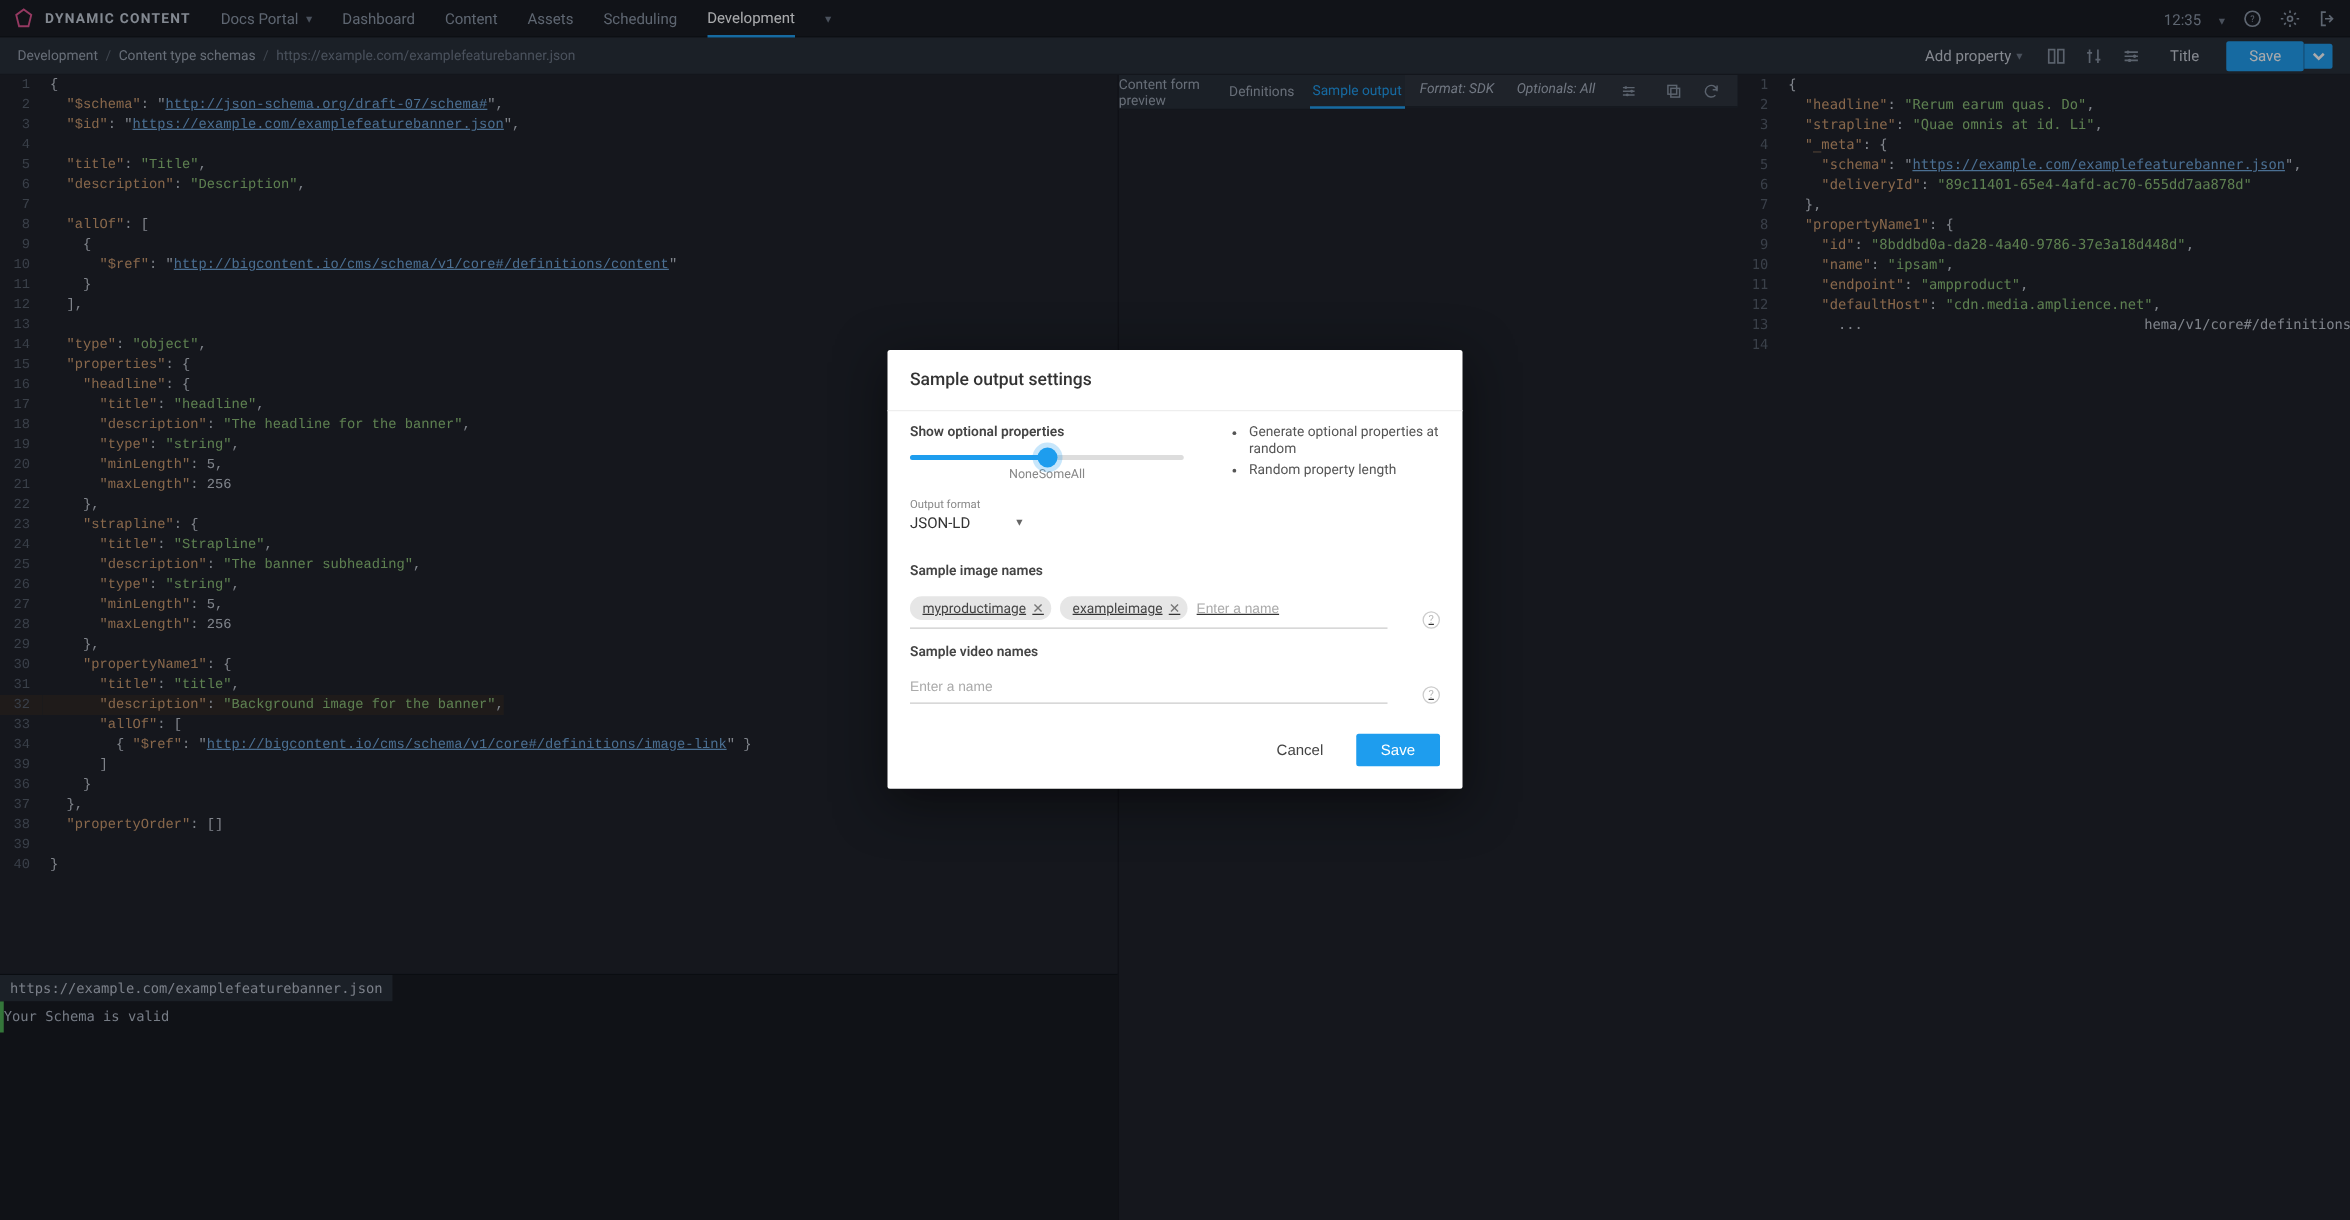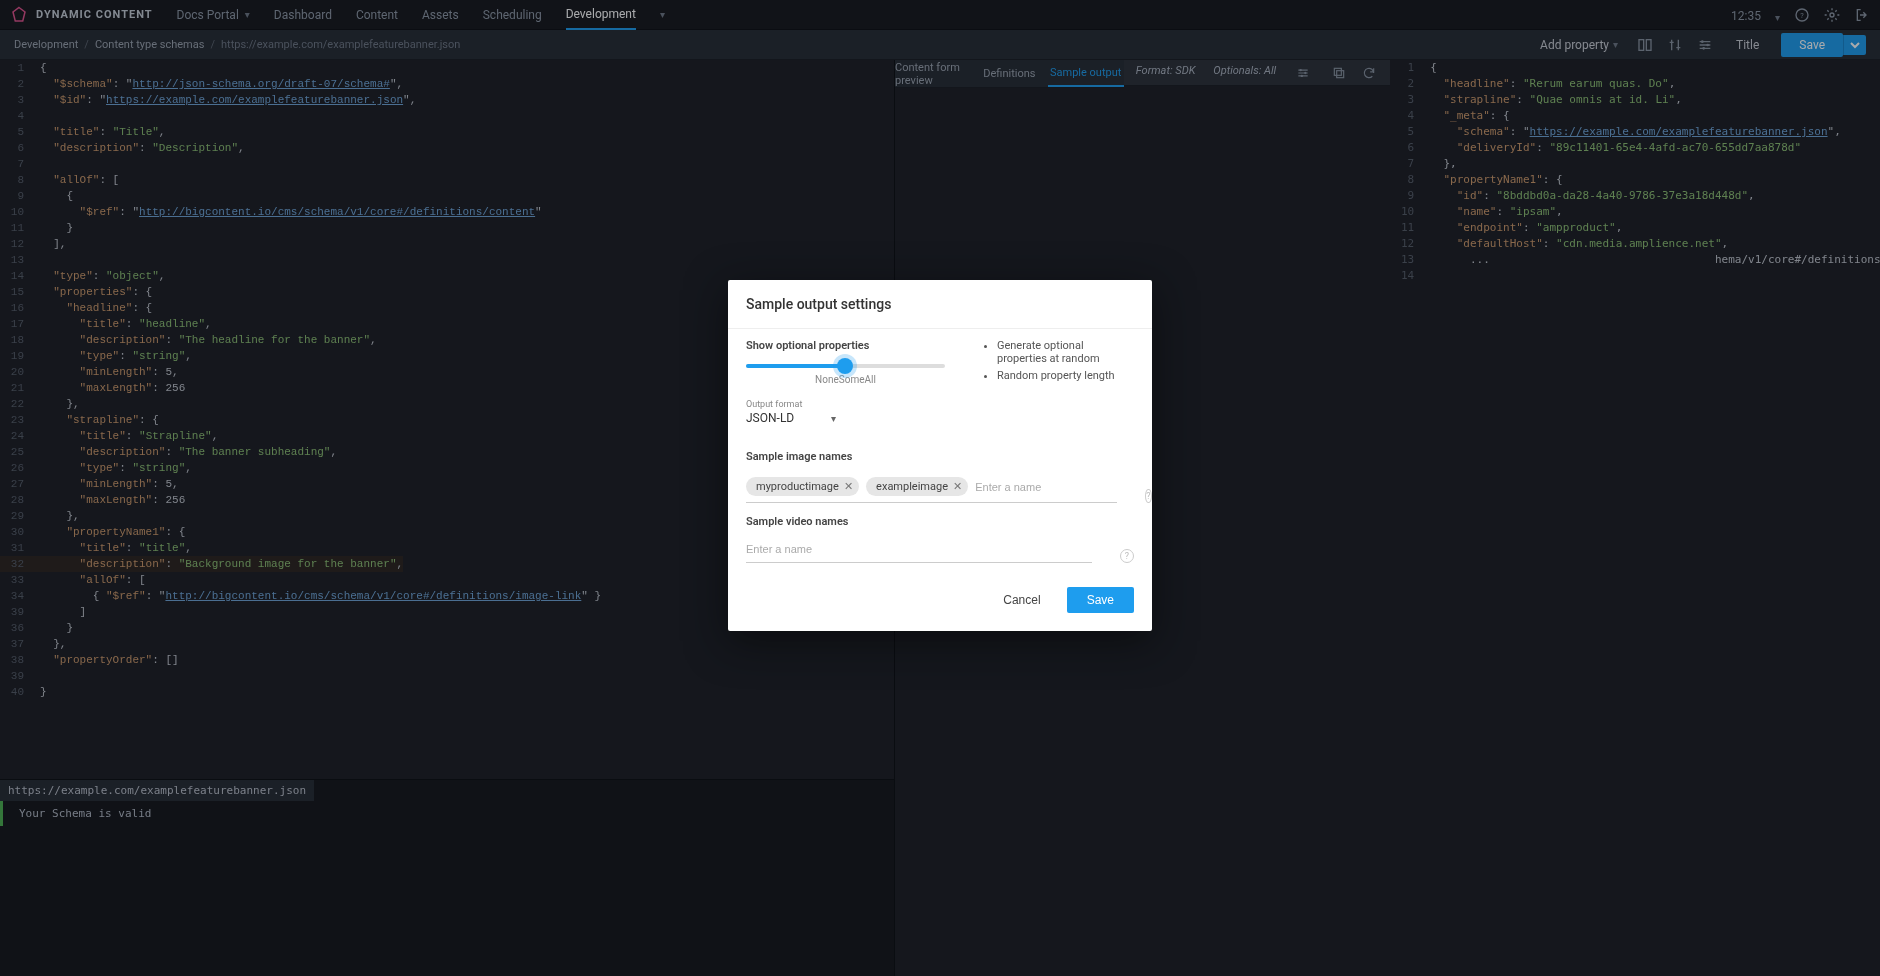--- a/index.html
+++ b/index.html
@@ -94,21 +94,21 @@
 .code .u { color:#6fa5d8; text-decoration:underline; }
 .editor-line.hl .code, .editor-line.hl .gutter { background:#2b2420; }
 
 .valid-bar {
   background:#14161b;
   border-top:1px solid #0c0e12;
   font-family: monospace;
   font-size:11px;
 }
 .valid-path { background:#262b33; color:#b9bfca; padding:4px 8px; display:inline-block; }
-.valid-msg { padding:6px 16px; border-left:3px solid #4caf50; color:#b1b8c4; }
+.valid-msg { padding:6px 0; border-left:3px solid #4caf50; color:#b1b8c4; }
 
 .pane-right {
   flex:1;
   display:flex;
   flex-direction:row;
   background:#1c1e24;
 }
 .right-tabs {
   height:28px;
   display:flex;
@@ -155,21 +155,21 @@
 .overlay {
   position:fixed;
   inset:0;
   background:rgba(10,12,16,0.35);
   display:flex;
   align-items:flex-start;
   justify-content:center;
 }
 .modal {
   margin-top:280px;
-  width:424px;
+  width:460px;
   background:#fff;
   color:#333;
   border-radius:2px;
   box-shadow:0 10px 40px rgba(0,0,0,.5);
   font-size:12px;
 }
 .modal-head { padding:16px 18px; font-size:14px; font-weight:500; border-bottom:1px solid #eee; }
 .modal-body { padding:10px 18px 6px 18px; }
 .mb-row { display:flex; gap:36px; margin-bottom:18px; }
 .mb-left { flex:1.3; }
@@ -206,21 +206,21 @@
 .chip {
   background:#e6e6e6; border-radius:12px; padding:3px 6px 3px 10px; font-size:11px; color:#444;
   display:flex; align-items:center; gap:5px;
 }
 .chip .x { font-size:11px; color:#777; cursor:pointer;}
 .chip-input {
   border:none; outline:none; font-size:11px; color:#444; flex:1;
 }
 .chip-input::placeholder { color:#aaa; }
 .info-icn { color:#bbb; font-size:12px; margin-left:6px; border:1px solid #ccc; border-radius:50%; width:14px; height:14px; display:inline-flex; align-items:center; justify-content:center; font-size:9px;}
-.field-row { display:flex; align-items:flex-end; gap:22px; }
+.field-row { display:flex; align-items:flex-end; gap:22px;text-decoration:underline; }
 .field-row .chips { flex:1; }
 .empty-input-row {
   border-bottom:1px solid #ccc; padding:6px 0; flex:1;
 }
 .empty-input-row input { border:none; outline:none; font-size:11px; width:100%; }
 .empty-input-row input::placeholder { color:#aaa; }
 
 .modal-foot {
   display:flex; justify-content:flex-end; gap:12px;
   padding:18px;

